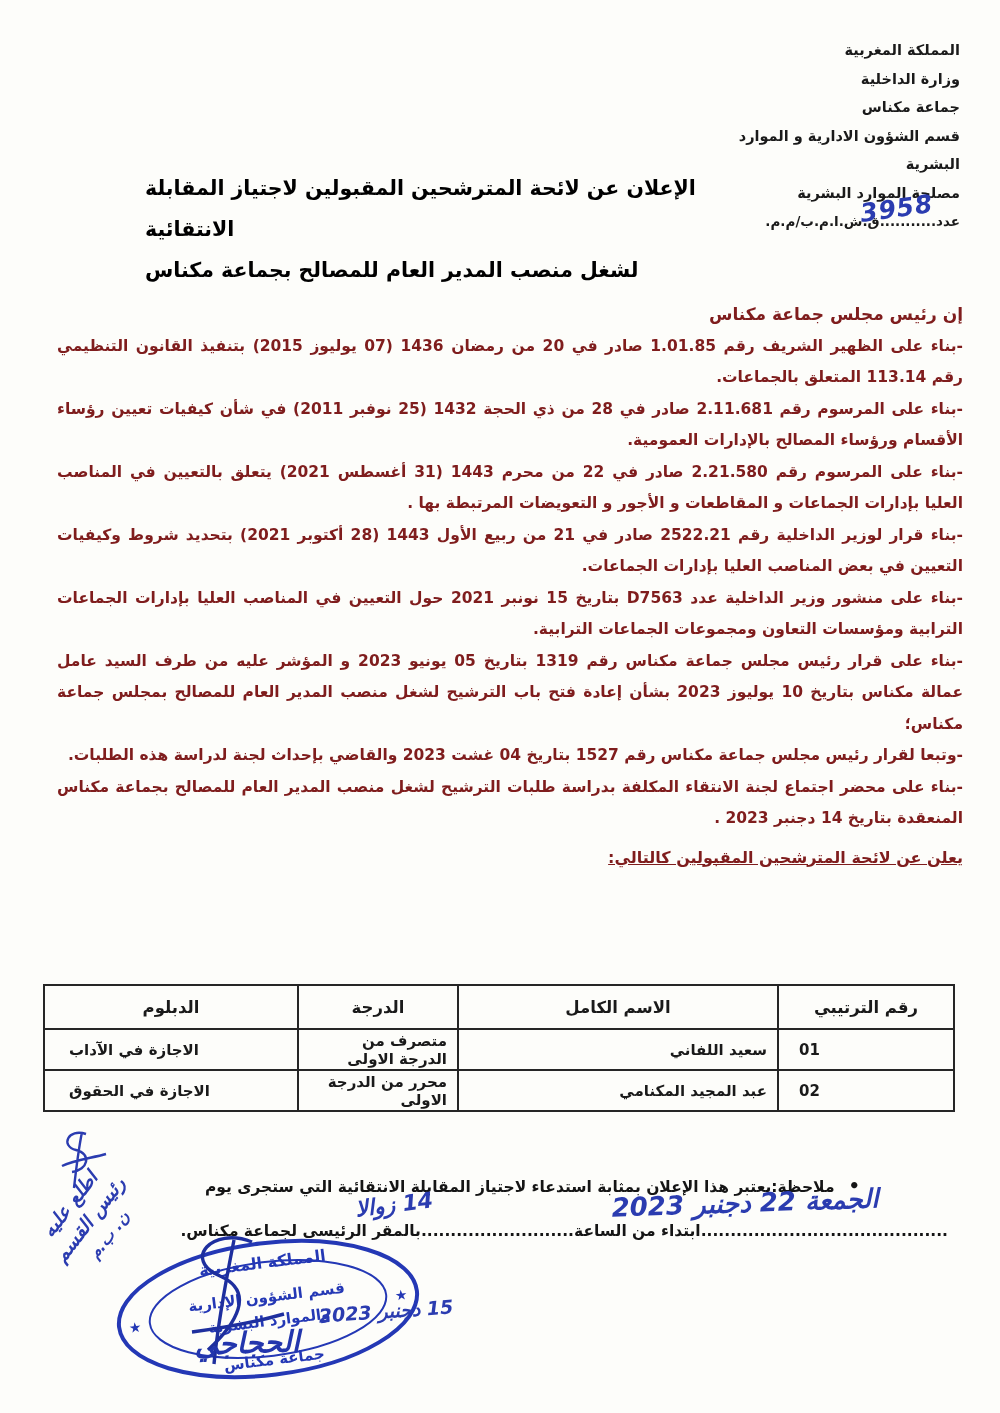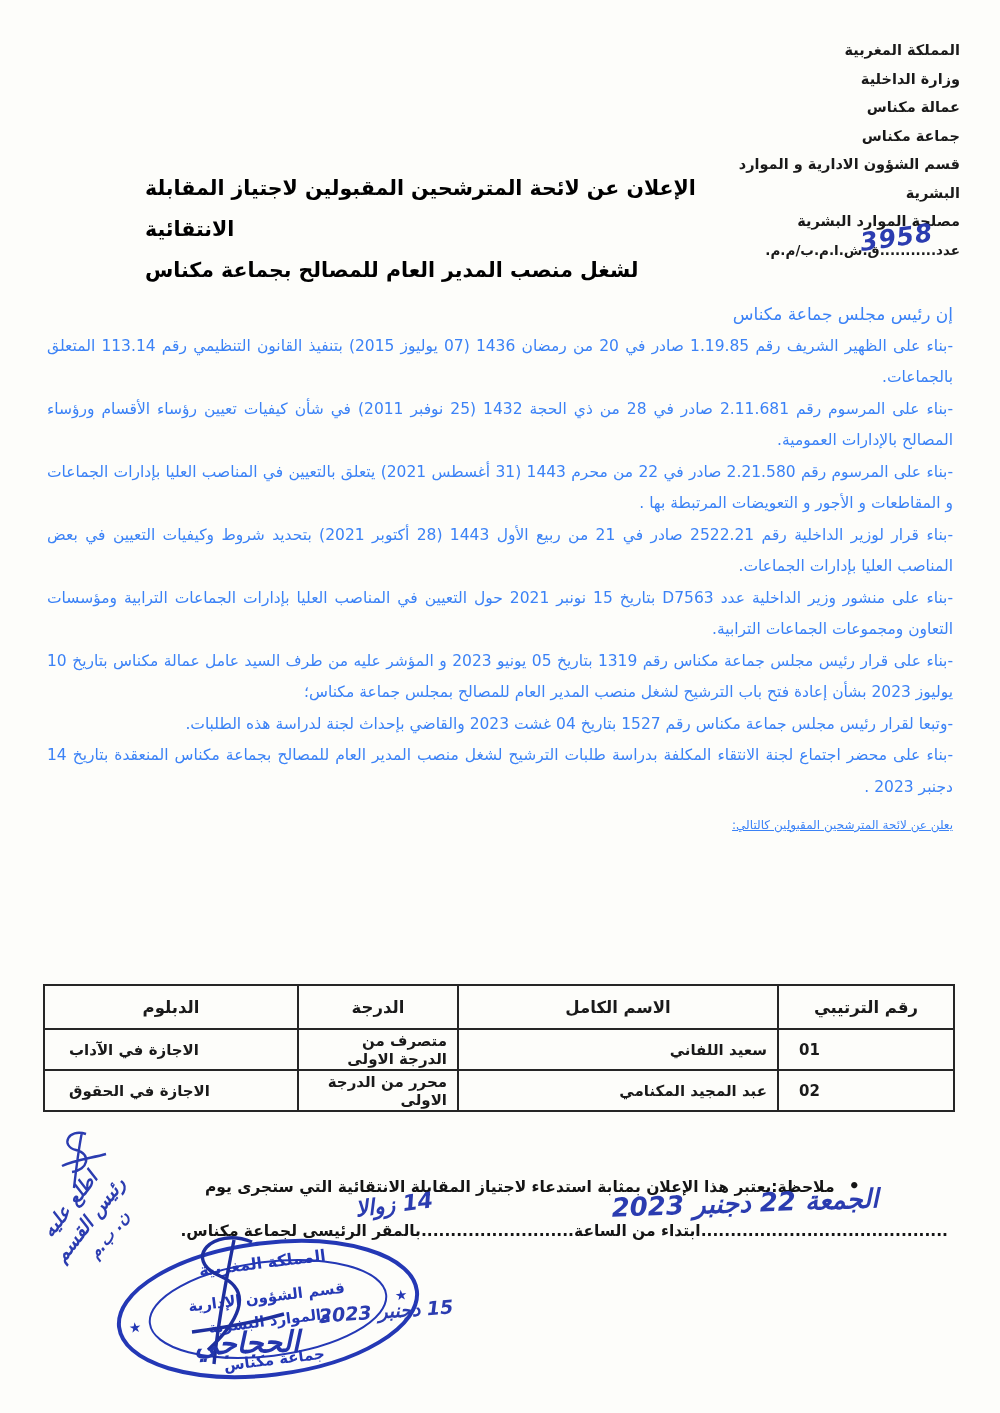--- a/index.html
+++ b/index.html
@@ -24,27 +24,27 @@
     position:absolute;top:-12px;right:26px;
     font-size:25px;transform:rotate(-8deg);letter-spacing:1px;
   }
   
   .title{
     position:absolute;top:168px;right:253px;width:602px;
     text-align:left;font-weight:bold;font-size:20.5px;line-height:41px;color:#000;
   }
   
   .body-text{
-    position:absolute;top:299px;right:47px;width:906px;
-    font-size:15.5px;font-weight:normal;line-height:31.5px;
-    text-align:justify;color:#3b82f6;
+    position:absolute;top:299px;right:37px;width:906px;
+    font-size:15.5px;font-weight:bold;line-height:31.5px;
+    text-align:justify;color:#7f1d1d;
   }
   .body-text p{margin:0;}
   .intro{font-size:17px;}
-  .announce{text-decoration:underline;font-size:12px;margin-top:7px !important;}
+  .announce{text-decoration:underline;font-size:16px;margin-top:7px !important;}
   
   .cand-table{
     position:absolute;top:984px;right:45px;width:910px;
     border-collapse:collapse;font-weight:bold;background:#fdfdfa;
     table-layout:fixed;
   }
   .cand-table th,.cand-table td{border:2px solid #262626;padding:0 10px;}
   .cand-table th{height:42px;font-size:16.5px;text-align:center;}
   .cand-table td{height:39px;font-size:15px;padding-left:20px;}
   .col-rank{width:176px;}   .cell-rank{text-align:left;}
@@ -91,38 +91,37 @@
   }
 </style>
 </head>
 <body>
 
 <div class="page">
 
   <div class="letterhead">
     <div>المملكة المغربية</div>
     <div>وزارة الداخلية</div>
-    <div>عمالة مكناس</div>
     <div>جماعة مكناس</div>
     <div>قسم الشؤون الادارية و الموارد البشرية</div>
     <div>مصلحة الموارد البشرية</div>
     <div class="ref-line">
       <span>عدد</span><span class="ref-dots">...........</span><span>ق.ش.ا.م.ب/م.م.</span>
       <span class="hw hw-ref-number">3958</span>
     </div>
   </div>
 
   <div class="title">
     <div>الإعلان عن لائحة المترشحين المقبولين لاجتياز المقابلة الانتقائية</div>
     <div>لشغل منصب المدير العام للمصالح  بجماعة مكناس</div>
   </div>
 
   <div class="body-text">
     <p class="intro">إن رئيس مجلس جماعة مكناس</p>
-    <p>-بناء على الظهير الشريف رقم 1.19.85 صادر في 20 من رمضان 1436 (07 يوليوز 2015) بتنفيذ القانون التنظيمي رقم 113.14 المتعلق بالجماعات.</p>
+    <p>-بناء على الظهير الشريف رقم 1.01.85 صادر في 20 من رمضان 1436 (07 يوليوز 2015) بتنفيذ القانون التنظيمي رقم 113.14 المتعلق بالجماعات.</p>
     <p>-بناء على المرسوم رقم 2.11.681 صادر في 28 من ذي الحجة 1432 (25 نوفبر 2011) في شأن كيفيات تعيين رؤساء الأقسام ورؤساء المصالح بالإدارات العمومية.</p>
     <p>-بناء على المرسوم رقم 2.21.580 صادر في 22 من محرم 1443 (31 أغسطس 2021) يتعلق بالتعيين في المناصب العليا بإدارات الجماعات و المقاطعات و الأجور و التعويضات المرتبطة بها .</p>
     <p>-بناء قرار لوزير الداخلية رقم 2522.21 صادر في 21 من ربيع الأول 1443 (28 أكتوبر 2021) بتحديد شروط وكيفيات التعيين في بعض المناصب العليا بإدارات الجماعات.</p>
     <p>-بناء على منشور وزير الداخلية عدد D7563 بتاريخ 15 نونبر 2021 حول التعيين في المناصب العليا بإدارات الجماعات الترابية ومؤسسات التعاون ومجموعات الجماعات الترابية.</p>
     <p>-بناء على قرار رئيس مجلس جماعة مكناس رقم 1319 بتاريخ 05 يونيو 2023 و المؤشر عليه من طرف السيد عامل عمالة مكناس بتاريخ 10 يوليوز 2023 بشأن إعادة فتح باب الترشيح لشغل منصب المدير العام للمصالح بمجلس جماعة مكناس؛</p>
     <p>-وتبعا لقرار رئيس مجلس جماعة مكناس رقم 1527 بتاريخ 04 غشت 2023 والقاضي بإحداث لجنة لدراسة هذه الطلبات.</p>
     <p>-بناء على محضر اجتماع لجنة الانتقاء المكلفة بدراسة طلبات الترشيح لشغل منصب المدير العام للمصالح بجماعة مكناس المنعقدة بتاريخ 14 دجنبر 2023 .</p>
     <p class="announce">يعلن عن لائحة المترشحين المقبولين كالتالي:</p>
   </div>
 

